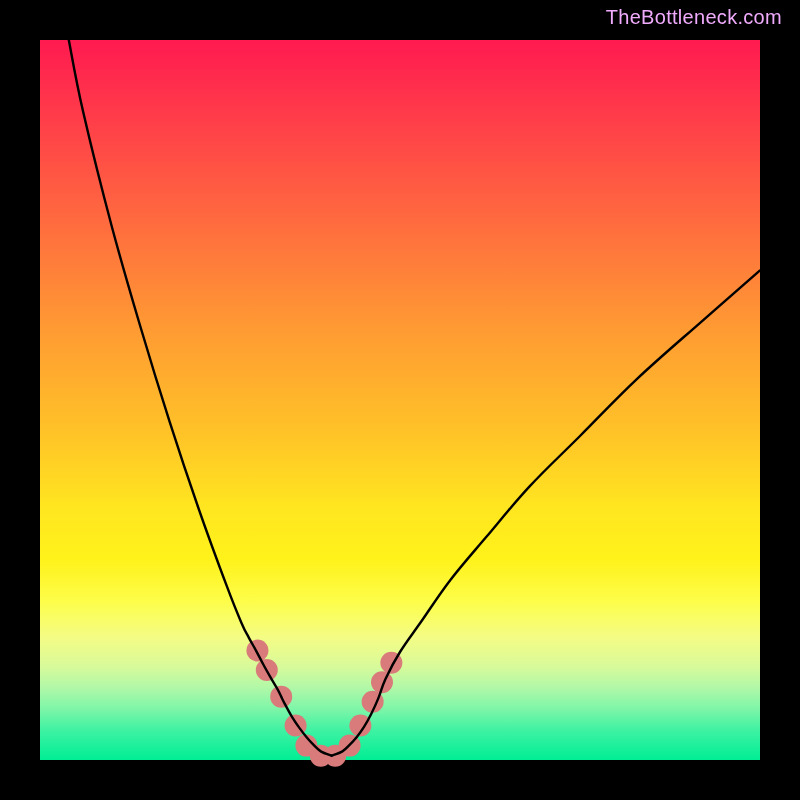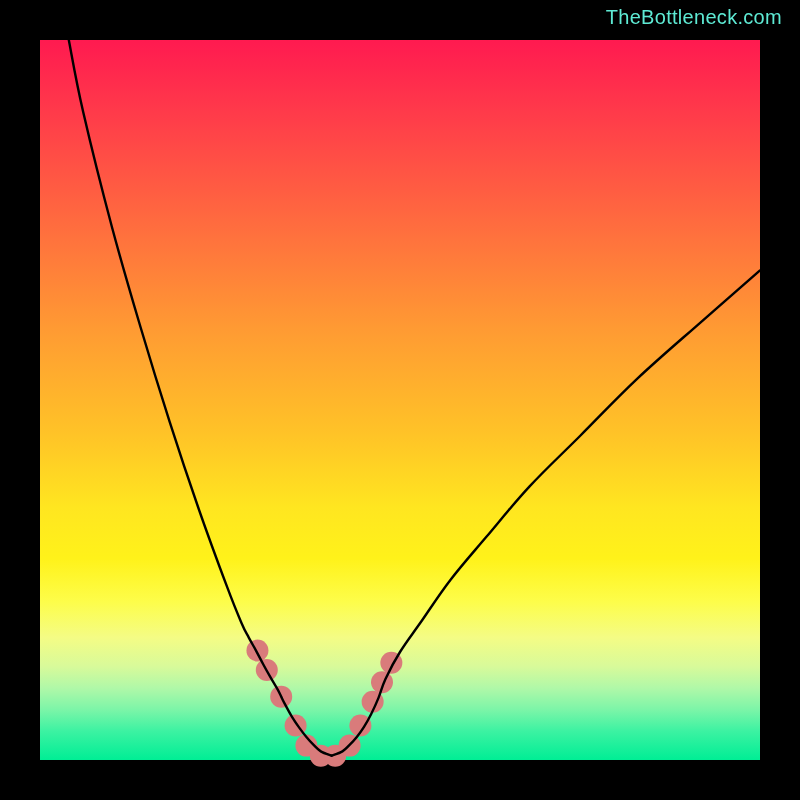--- a/index.html
+++ b/index.html
@@ -40,21 +40,21 @@
       #3cf2a2 96%,
       #00ee95 100%
     );
   }
   .watermark {
     position: absolute;
     top: 6px;
     right: 18px;
     font-family: Arial, Helvetica, sans-serif;
     font-size: 20px;
-    color: #5eead4;
+    color: #f0abfc;
     letter-spacing: 0.3px;
   }
   svg.curves {
     position: absolute;
     left: 0;
     top: 0;
     width: 720px;
     height: 720px;
     overflow: visible;
   }

